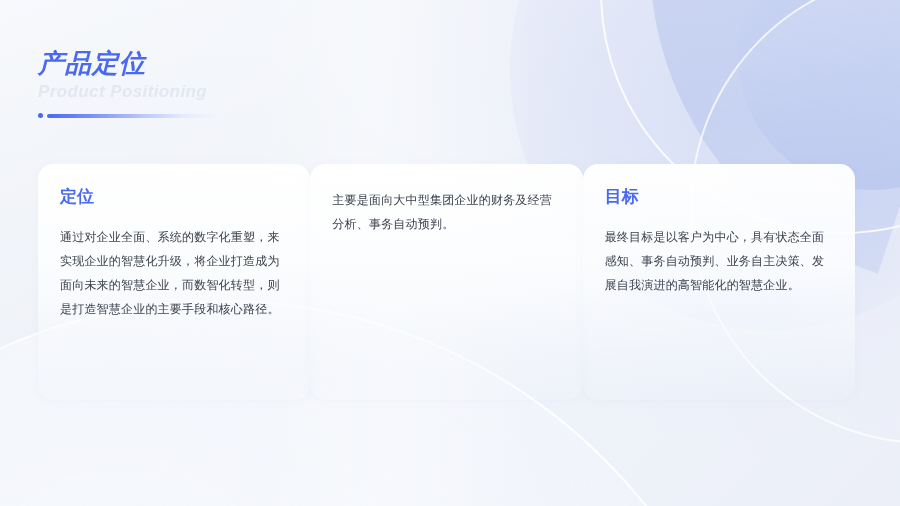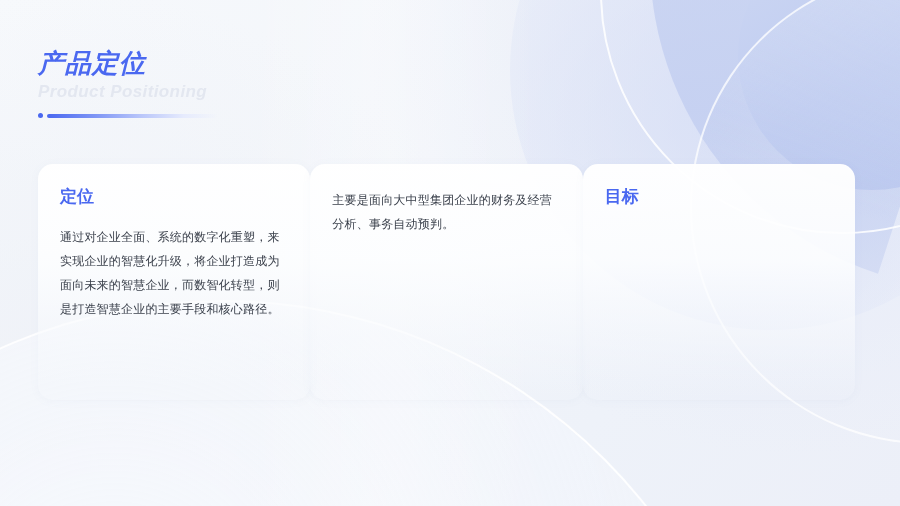--- a/index.html
+++ b/index.html
@@ -182,16 +182,17 @@
       <h2 class="card-title">定位</h2>
       <p class="card-body">通过对企业全面、系统的数字化重塑，来实现企业的智慧化升级，将企业打造成为面向未来的智慧企业，而数智化转型，则是打造智慧企业的主要手段和核心路径。</p>
     </div>
 
     <div class="card">
       <p class="card-body">主要是面向大中型集团企业的财务及经营分析、事务自动预判。</p>
     </div>
 
     <div class="card">
       <h2 class="card-title">目标</h2>
+      <p class="card-body">最终目标是以客户为中心，具有状态全面感知、事务自动预判、业务自主决策、发展自我演进的高智能化的智慧企业。</p>
     </div>
 
   </div>
 </div>
 
 </body></html>

